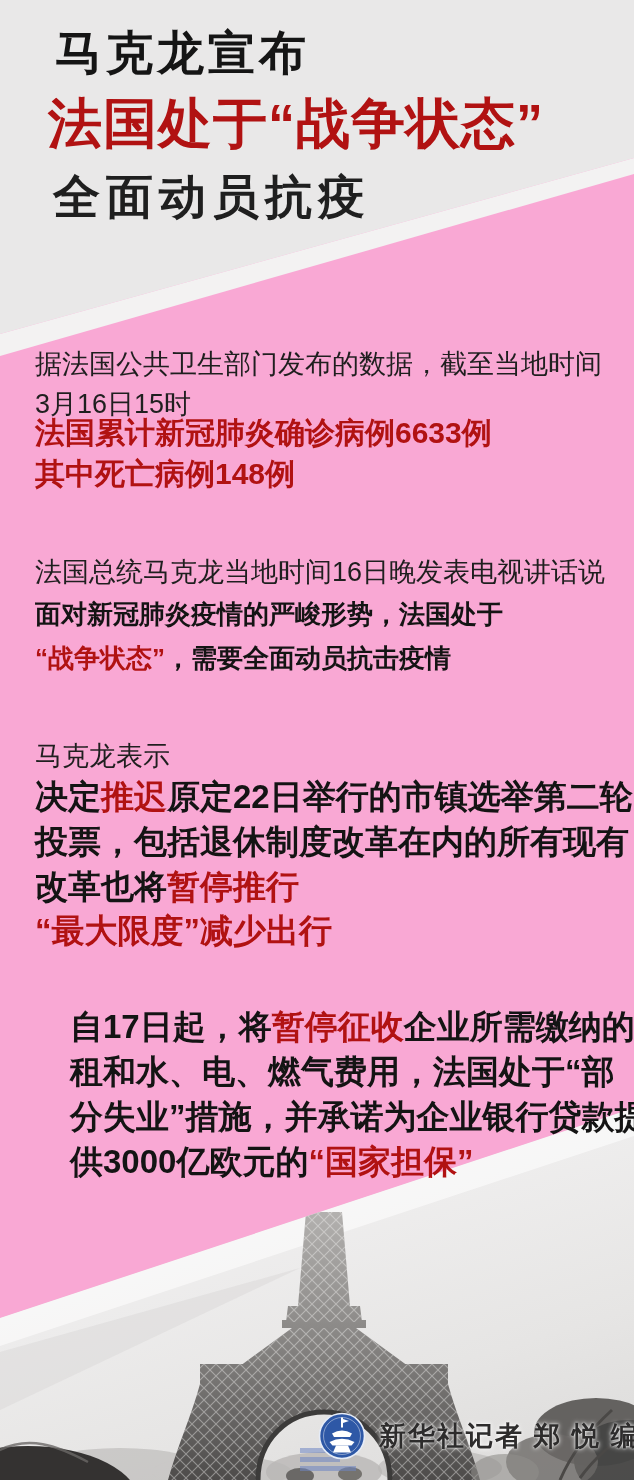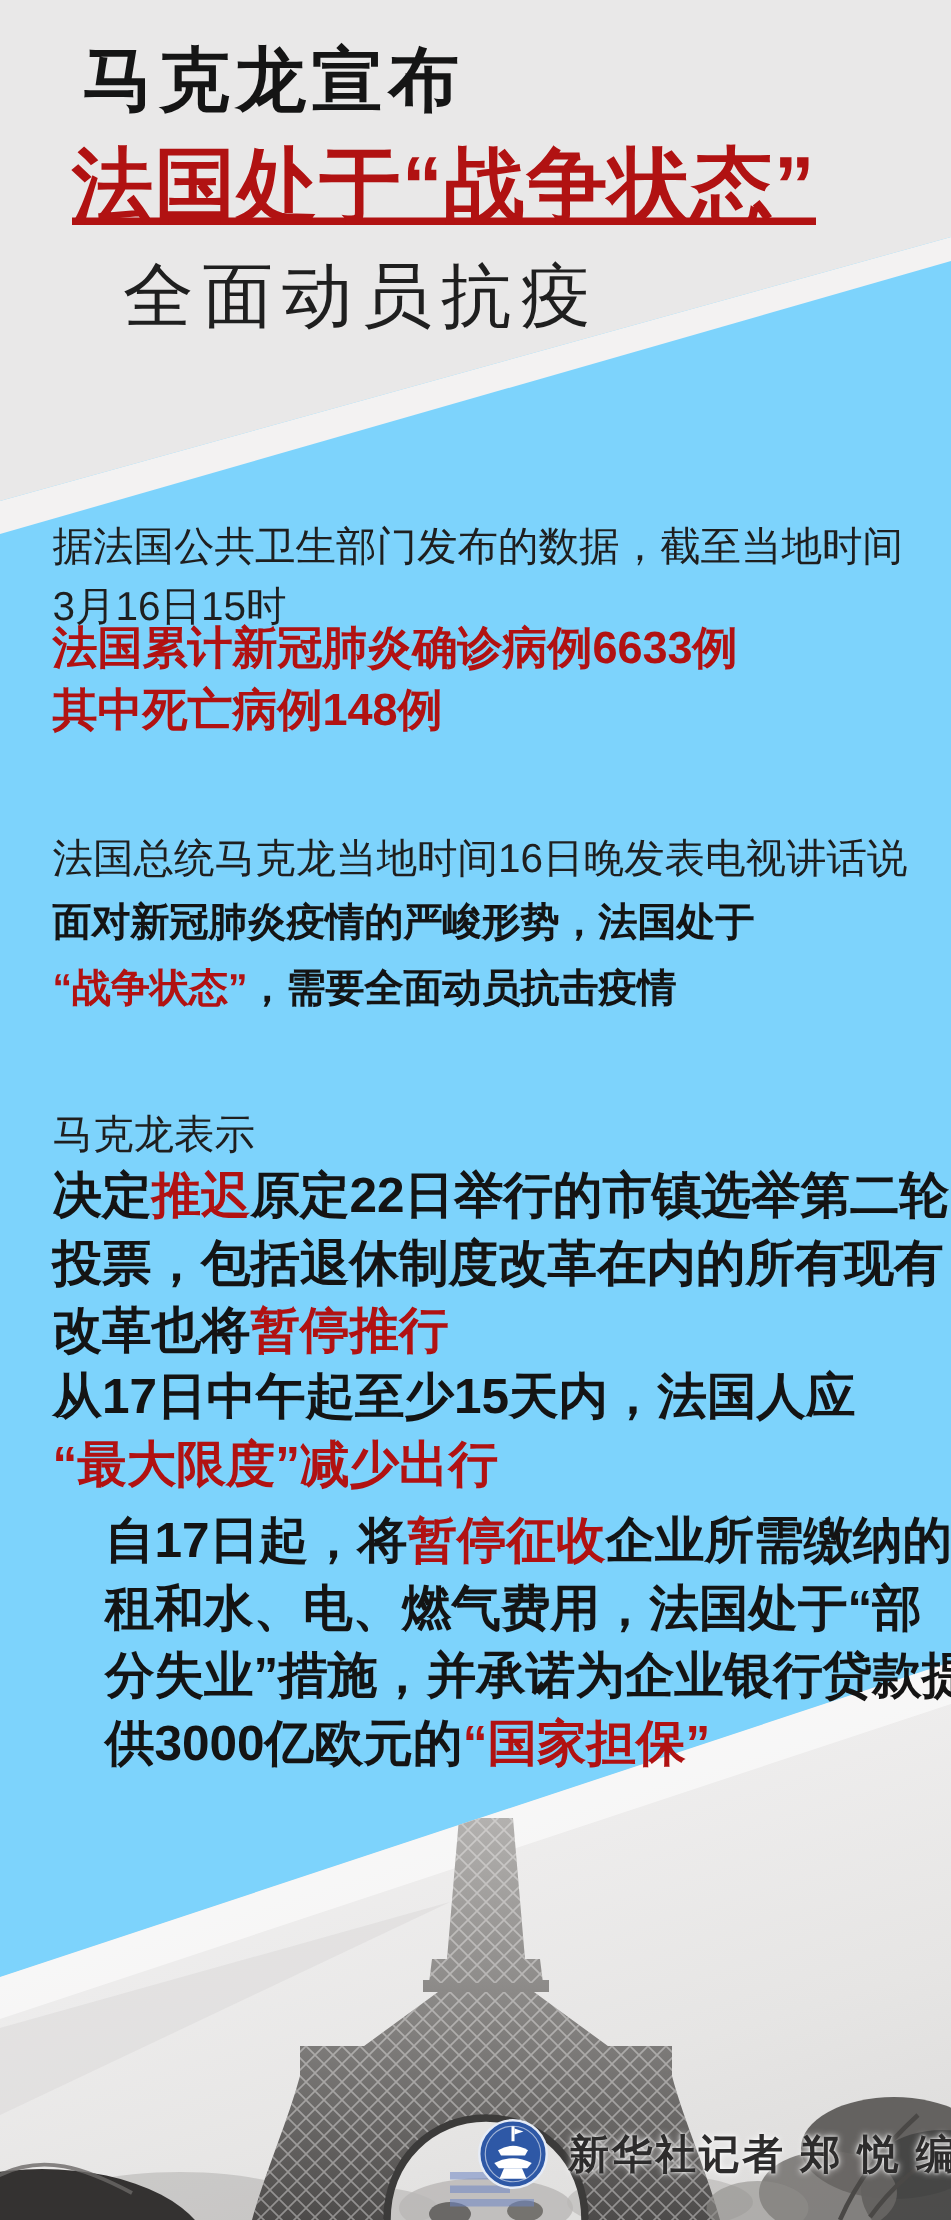--- a/index.html
+++ b/index.html
@@ -1,37 +1,37 @@
 <!DOCTYPE html>
 <html><head>
 <meta charset="utf-8">
 <style>
   html,body{margin:0;padding:0;background:#888;}
   .canvas{
     position:relative; width:634px; height:1480px; margin:0 auto;
-    background:#7dd3fc; overflow:hidden;
+    background:#f9a8d4; overflow:hidden;
     font-family:"Liberation Sans","DejaVu Sans",sans-serif;
   }
   
   .header-bg{
     position:absolute; top:0; left:0; width:634px; height:340px;
     background:#e9e8e8;
     clip-path:polygon(0 0,100% 0,100% 158px,0 334px);
   }
   .header-fold{
     position:absolute; top:0; left:0; width:634px; height:364px;
     background:#f3f2f2;
     clip-path:polygon(0 334px,100% 158px,100% 174px,0 356px);
   }
   .h1{position:absolute; left:55px; top:22px; font-size:47px; font-weight:800;
       color:#151515; letter-spacing:4px; white-space:nowrap;}
   .h2{position:absolute; left:48px; top:88px; font-size:54px; font-weight:800;
       letter-spacing:1px; white-space:nowrap;}
-  .h3{position:absolute; left:53px; top:166px; font-size:47px; font-weight:400;
-      color:#1f1f1f; letter-spacing:6px; white-space:nowrap;margin-left:29px;}
+  .h3{position:absolute; left:53px; top:166px; font-size:47px; font-weight:700;
+      color:#1f1f1f; letter-spacing:6px; white-space:nowrap;}
   
   .para{position:absolute; left:35px; width:580px; z-index:3;}
   .para .line{white-space:nowrap;}
   .run-reg{color:#1f1f1f; font-weight:400;text-align:center;}
   .run-bold{color:#141414; font-weight:800;}
   .run-redbold{font-weight:800;}
   
   .photo{
     position:absolute; left:0; top:1100px; width:634px; height:380px; z-index:1;
     clip-path:polygon(0 218px,100% 8px,100% 380px,0 380px);
@@ -49,21 +49,21 @@
 </style>
 </head>
 <body>
 
 <div class="canvas">
 
   <div class="header-bg"></div>
   <div class="header-fold"></div>
 
   <div class="h1">马克龙宣布</div>
-  <div class="h2" style="color: rgb(177, 18, 18); text-decoration: underline;">法国处于“战争状态”</div>
+  <div class="h2" style="color: rgb(177, 18, 18);">法国处于“战争状态”</div>
   <div class="h3">全面动员抗疫</div>
 
   <div>
       <div class="para" style="top: 344px; font-size: 27px; line-height: 40px;">
         <div class="line"><span class="run-reg">据法国公共卫生部门发布的数据，截至当地时间</span></div>
         <div class="line"><span class="run-reg">3月16日15时</span></div>
       </div>
       <div class="para" style="top: 412px; font-size: 30px; line-height: 41px;">
         <div class="line"><span class="run-redbold" style="color: rgb(177, 18, 18);">法国累计新冠肺炎确诊病例6633例</span></div>
         <div class="line"><span class="run-redbold" style="color: rgb(177, 18, 18);">其中死亡病例148例</span></div>
@@ -77,21 +77,20 @@
       </div>
       <div class="para" style="top: 736px; font-size: 27px; line-height: 40px;">
         <div class="line"><span class="run-reg">马克龙表示</span></div>
       </div>
       <div class="para" style="top: 774px; font-size: 33px; line-height: 45px;">
         <div class="line"><span class="run-bold">决定</span><span class="run-redbold" style="color: rgb(177, 18, 18);">推迟</span><span class="run-bold">原定22日举行的市镇选举第二轮</span></div>
         <div class="line"><span class="run-bold">投票，包括退休制度改革在内的所有现有</span></div>
         <div class="line"><span class="run-bold">改革也将</span><span class="run-redbold" style="color: rgb(177, 18, 18);">暂停推行</span></div>
       </div>
       <div class="para" style="top: 908px; font-size: 33px; line-height: 45px;">
-        <div class="line"><span class="run-bold">从17日中午起至少15天内，法国人应</span></div>
         <div class="line"><span class="run-redbold" style="color: rgb(177, 18, 18);">“最大限度”减少出行</span></div>
       </div>
       <div class="para" style="top: 1004px; font-size: 33px; line-height: 45px; margin-left: 35px;">
         <div class="line"><span class="run-bold">自17日起，将</span><span class="run-redbold" style="color: rgb(177, 18, 18);">暂停征收</span><span class="run-bold">企业所需缴纳的房</span></div>
         <div class="line"><span class="run-bold">租和水、电、燃气费用，法国处于“部</span></div>
         <div class="line"><span class="run-bold">分失业”措施，并承诺为企业银行贷款提</span></div>
         <div class="line"><span class="run-bold">供3000亿欧元的</span><span class="run-redbold" style="color: rgb(177, 18, 18);">“国家担保”</span></div>
       </div>
     </div>
 

